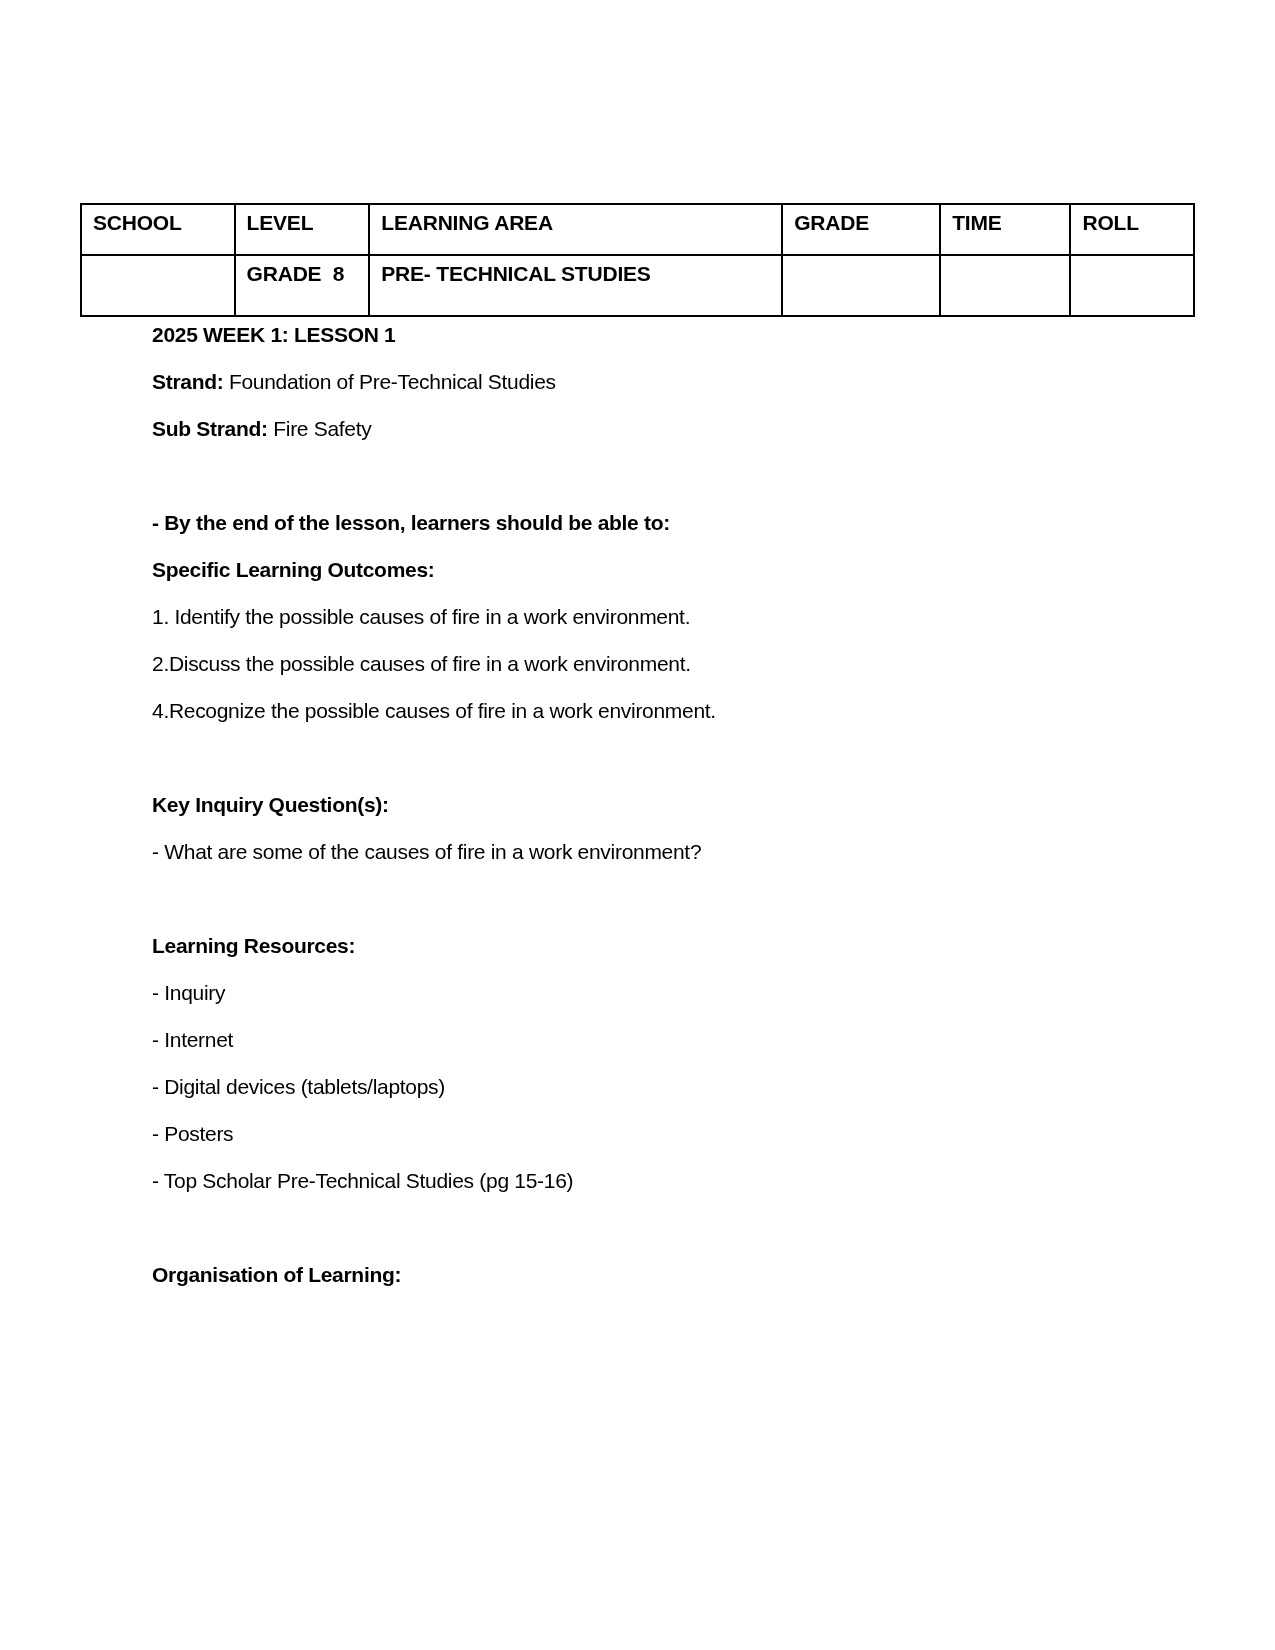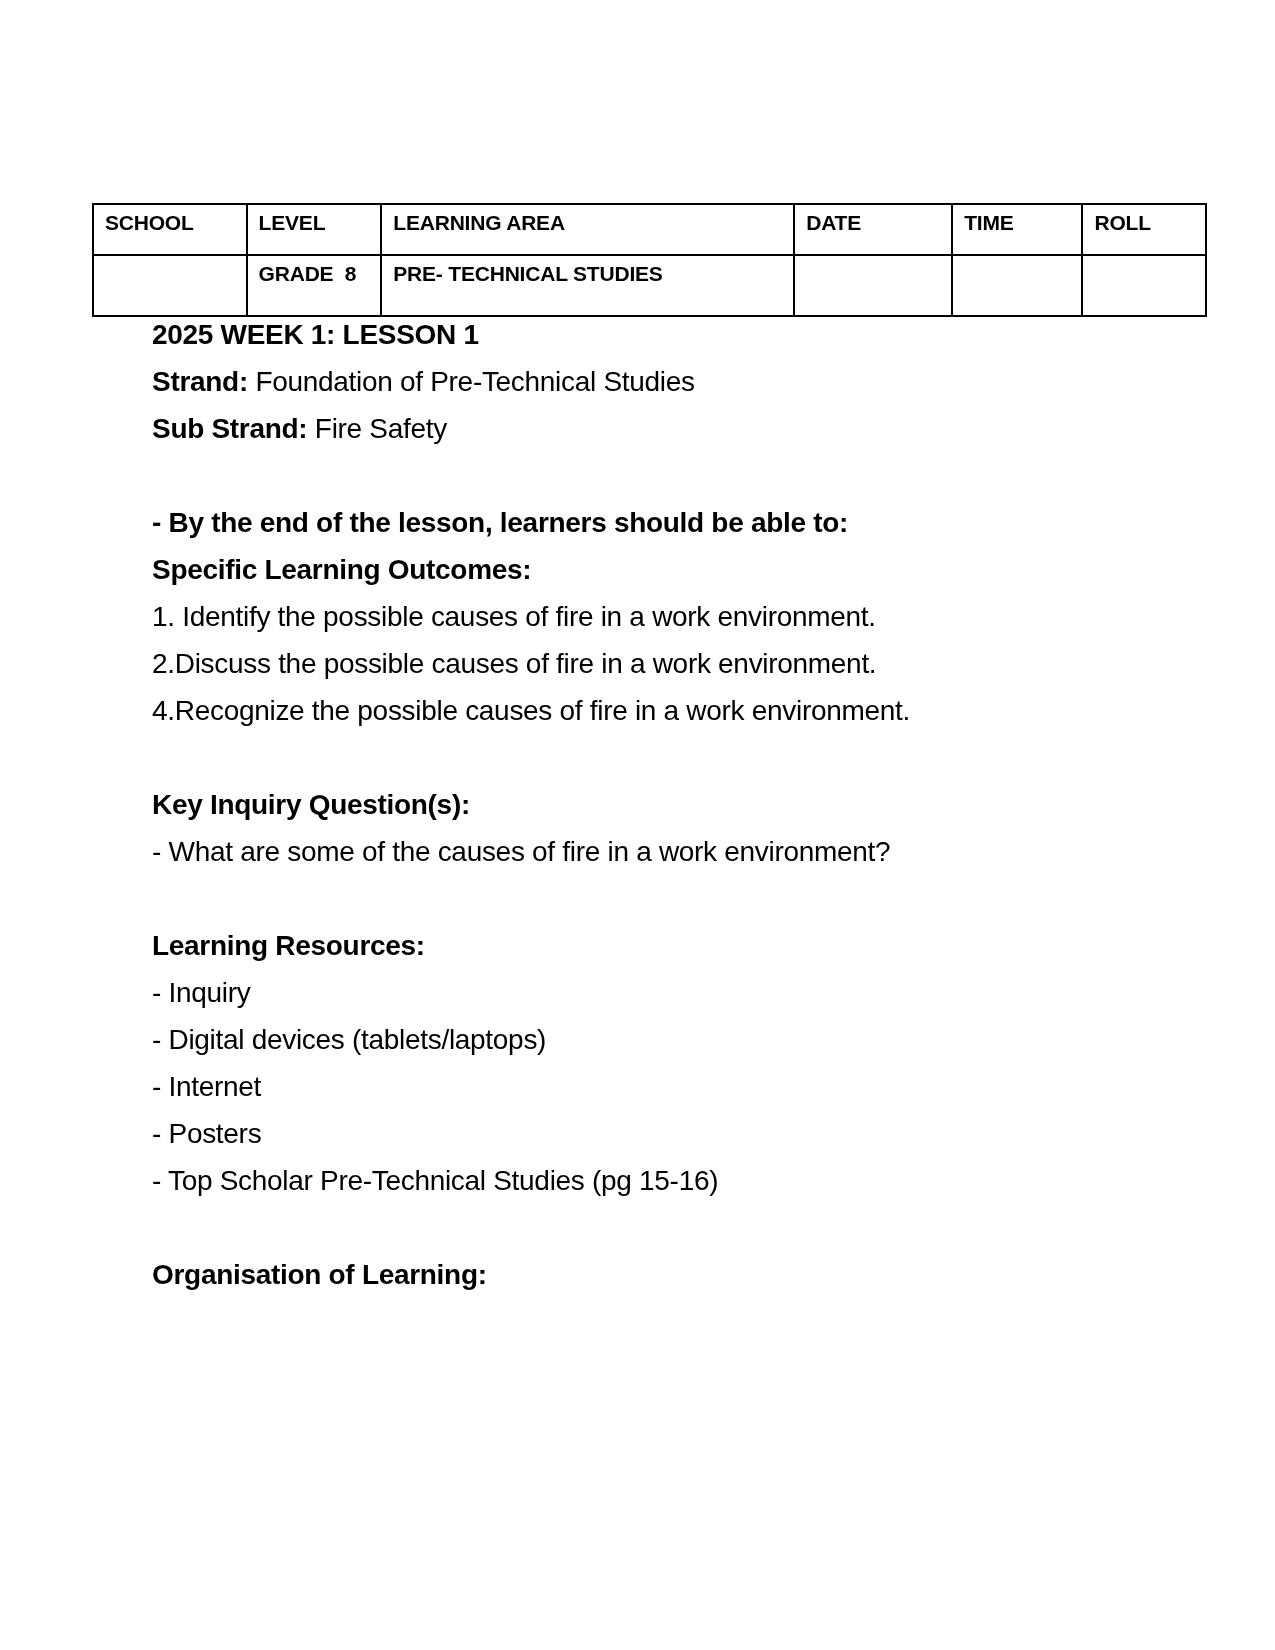--- a/index.html
+++ b/index.html
@@ -16,21 +16,20 @@
     background: #ffffff;
     overflow: hidden;
   }
   table.info-table {
     position: absolute;
     left: 80px;
     top: 203px;
     width: 1115px;
     border-collapse: collapse;
     table-layout: fixed;
-    margin-left: 12px;
   }
   table.info-table td {
     border: 2px solid #000000;
     vertical-align: top;
     text-align: left;
     padding: 6px 4px 0 11px;
     font-size: 21px;
     font-weight: bold;
     letter-spacing: -0.2px;
     white-space: pre-wrap;
@@ -40,21 +39,21 @@
   tr.value-row td { height: 61px; }
   td.cell-learning-area-value { padding-left: 25px; }
   .content {
     position: absolute;
     left: 152px;
     top: 322px;
     width: 1040px;
   }
   .content p {
     margin: 0 0 21px 0;
-    font-size: 28px;
+    font-size: 21px;
     line-height: 26px;
     letter-spacing: -0.3px;
     white-space: pre-wrap;
   }
   .b { font-weight: bold; }
   .spacer { height: 47px; }
 </style>
 </head>
 <body>
 
@@ -67,21 +66,21 @@
       <col style="width:37.1%">
       <col style="width:14.2%">
       <col style="width:11.7%">
       <col style="width:11.1%">
     </colgroup>
     <tbody>
       <tr class="header-row">
         <td>SCHOOL</td>
         <td>LEVEL</td>
         <td>LEARNING AREA</td>
-        <td>DATE</td>
+        <td>GRADE</td>
         <td>TIME</td>
         <td>ROLL</td>
       </tr>
       <tr class="value-row">
         <td></td>
         <td>GRADE  8</td>
         <td class="cell-learning-area-value">PRE- TECHNICAL STUDIES</td>
         <td></td>
         <td></td>
         <td></td>
@@ -107,22 +106,22 @@
 
     <div class="spacer"></div>
 
     <p class="b">Key Inquiry Question(s):</p>
     <p>- What are some of the causes of fire in a work environment?</p>
 
     <div class="spacer"></div>
 
     <p class="b">Learning Resources:</p>
     <p>- Inquiry</p>
+    <p>- Internet</p>
     <p>- Digital devices (tablets/laptops)</p>
-    <p>- Internet</p>
     <p>- Posters</p>
     <p>- Top Scholar Pre-Technical Studies (pg 15-16)</p>
 
     <div class="spacer"></div>
 
     <p class="b">Organisation of Learning:</p>
 
     <div class="spacer"></div>
 
 

